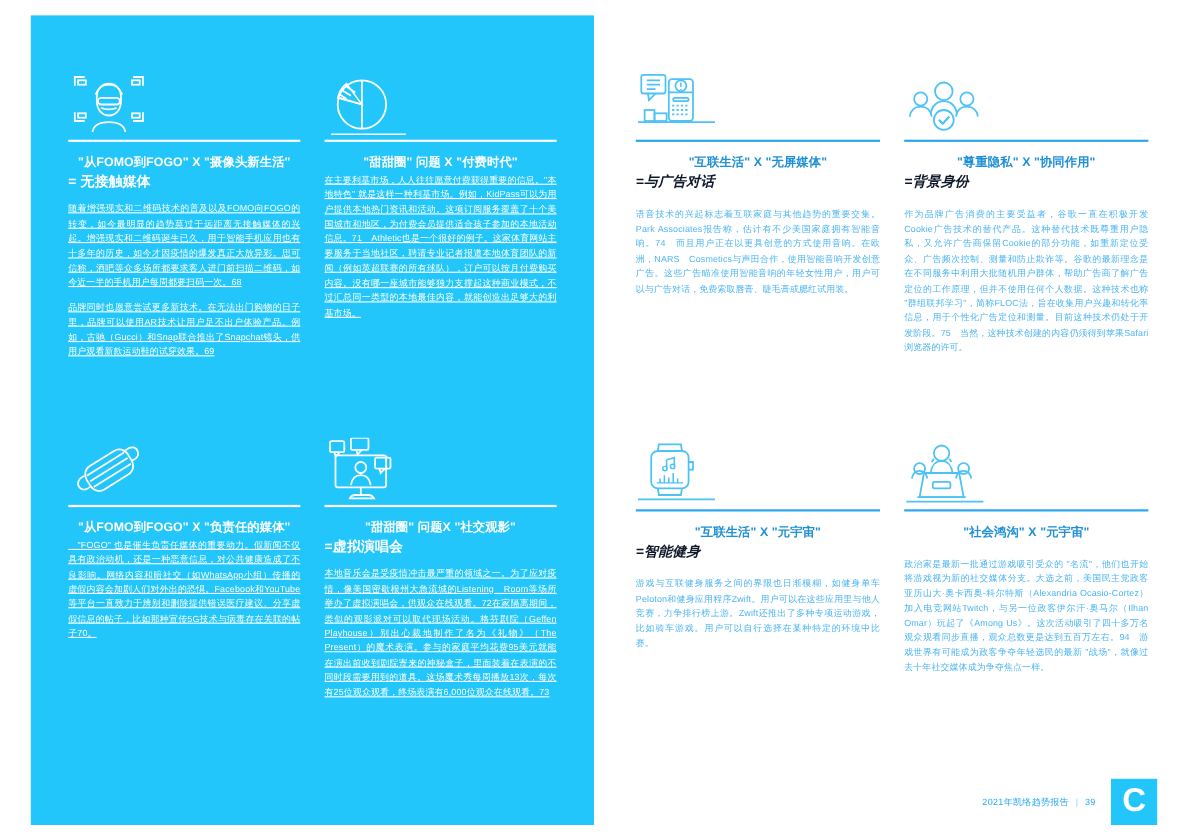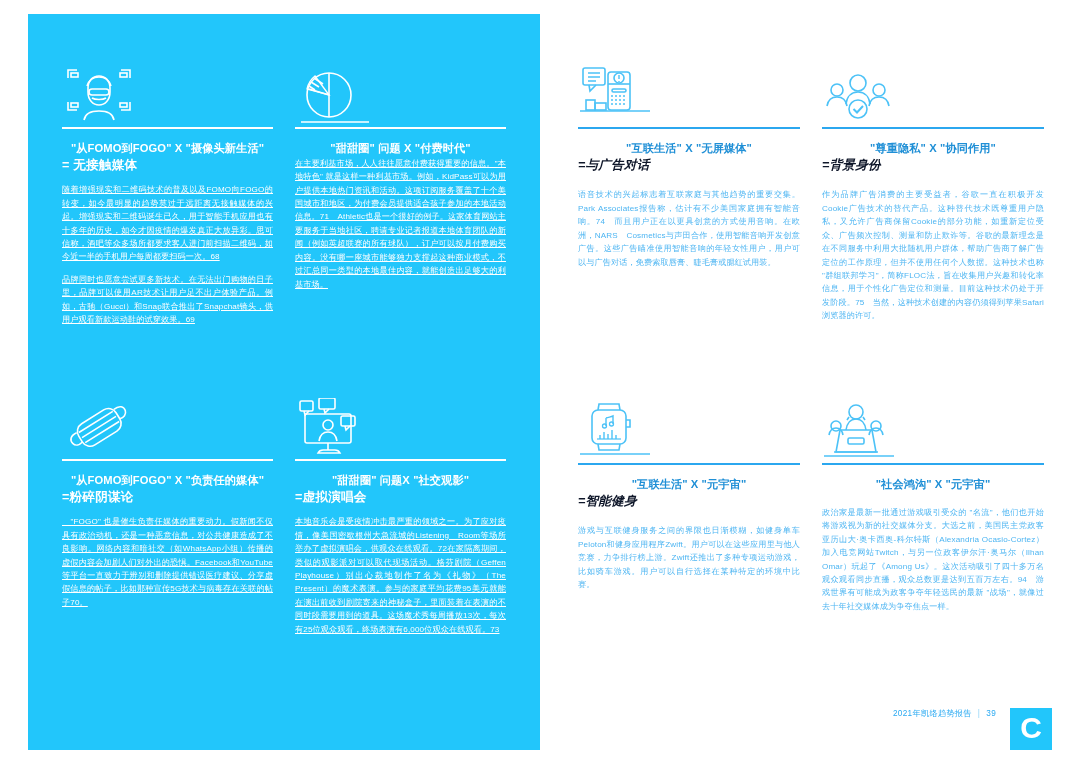--- a/index.html
+++ b/index.html
@@ -94,21 +94,21 @@
   .body p:last-child { margin-bottom: 0; }
 
   
   .row2 .icon-wrap { height: 62px; }
 
   
   .footer {
     position: absolute;
     right: 28px; bottom: 14px;
     display: flex;
-    align-items: flex-start;
+    align-items: center;
     gap: 14px;
   }
   .footer-text {
     font-size: 8.2px;
     color: #29a9f2;
     letter-spacing: .3px;
     white-space: nowrap;
   }
   .footer-sep { margin: 0 6px; color: #8fd4f7; }
   .logo {
@@ -184,21 +184,20 @@
             <g transform="rotate(-32 37 29)">
               <rect x="15" y="17" width="44" height="25" rx="9"></rect>
               <path d="M17 23 h40 M17 29 h40 M17 35 h40"></path>
               <path d="M15 22 c-7 -1 -10 3 -9 7 c1 4 5 5 9 4"></path>
               <path d="M59 22 c7 -1 10 3 9 7 c-1 4 -5 5 -9 4"></path>
             </g>
           </svg>
         </div>
         <div class="rule"></div>
         <div class="kicker">"从FOMO到FOGO" X "负责任的媒体"</div>
-        <div class="equals">=粉碎阴谋论</div>
         <div class="body">
           <p>　"FOGO" 也是催生负责任媒体的重要动力。假新闻不仅具有政治动机，还是一种恶意信息，对公共健康造成了不良影响。网络内容和暗社交（如WhatsApp小组）传播的虚假内容会加剧人们对外出的恐惧。Facebook和YouTube等平台一直致力于辨别和删除提供错误医疗建议、分享虚假信息的帖子，比如那种宣传5G技术与病毒存在关联的帖子70。</p>
         </div>
       </div>
 
       <div class="card row2">
         <div class="icon-wrap">
           <svg width="74" height="58" viewBox="0 0 74 58" fill="none" stroke="#ffffff" stroke-width="1.6">
             <rect x="10" y="16" width="46" height="29" rx="2"></rect>
             <path d="M28 52 h12 M33 45 v7 M40 52 c2 0 4 1 5 3 h-22 c1-2 3-3 5-3"></path>

